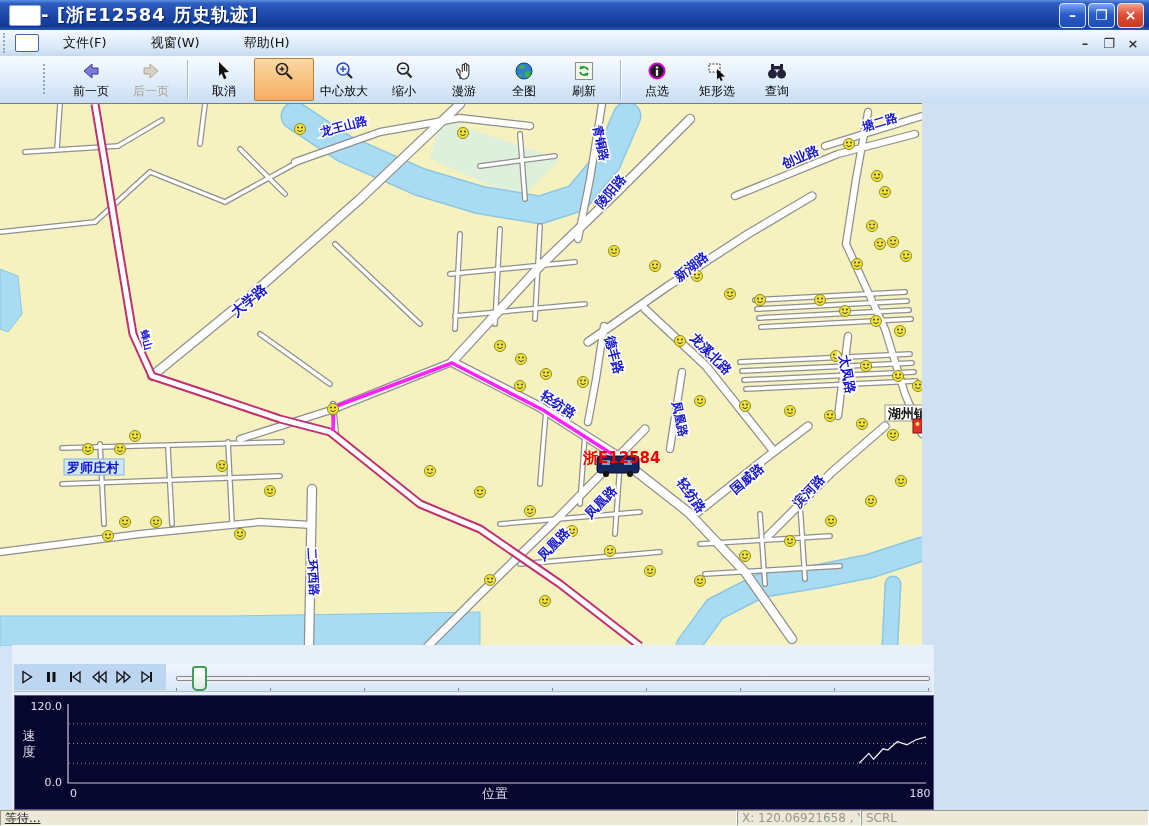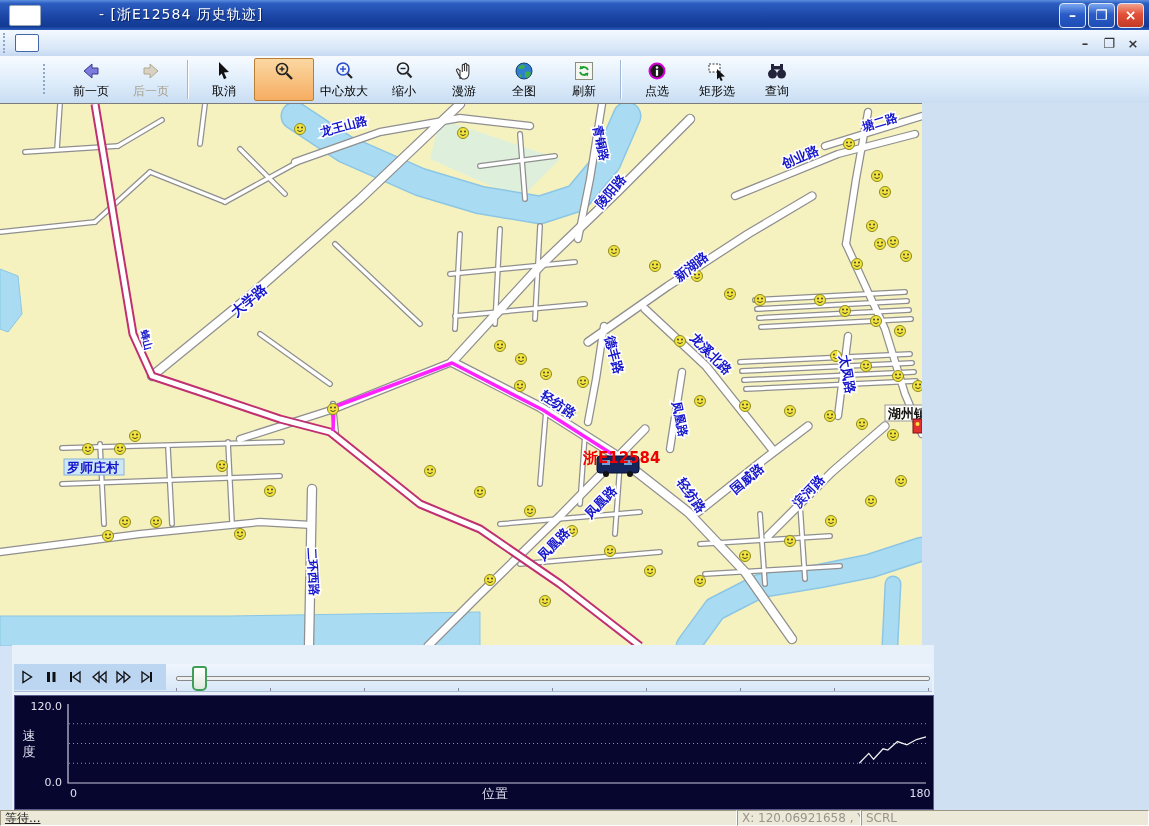--- a/index.html
+++ b/index.html
@@ -4,21 +4,21 @@
 <style>
   html,body{margin:0;padding:0;}
   body{width:1149px;height:826px;position:relative;overflow:hidden;
        font-family:"DejaVu Sans","Liberation Sans",sans-serif;background:#d4e4f6;font-size:13px;}
   .abs{position:absolute;}
   
   #titlebar{left:0;top:0;width:1149px;height:30px;
     background:linear-gradient(180deg,#5b8ede 0%,#2c5cc0 12%,#1c46a6 55%,#123a92 88%,#2c5cc0 100%);
     color:#fff;display:flex;align-items:center;}
   #title-icon{width:30px;height:19px;background:#fff;border:1px solid #9ab;border-radius:2px;margin-left:9px;}
-  #title-text{font-weight:normal;font-size:14px;margin-left:58px;letter-spacing:1px;
+  #title-text{font-weight:bold;font-size:18px;letter-spacing:1px;
     text-shadow:1px 1px 1px #07205e;}
   .winbtn{width:25px;height:23px;border-radius:4px;margin-left:2px;color:#fff;font-weight:bold;
     display:flex;align-items:center;justify-content:center;font-size:14px;
     background:linear-gradient(180deg,#7aa7f0,#2a5cc8 45%,#1d4cb4);border:1px solid #dce6f8;}
   .winbtn.close{background:linear-gradient(180deg,#f2a28c,#e25038 45%,#c23a24);}
   #win-buttons{margin-left:auto;margin-right:5px;display:flex;}
   
   #menubar{left:0;top:30px;width:1149px;height:26px;
     background:linear-gradient(180deg,#f4f9ff,#d9e7f8 70%,#c6d9f0);display:flex;align-items:center;
     border-bottom:1px solid #b5cbe6;}
@@ -72,20 +72,25 @@
   <div id="win-buttons">
     <div class="winbtn">–</div>
     <div class="winbtn">❐</div>
     <div class="winbtn close">×</div>
   </div>
 </div>
 
 <div id="menubar" class="abs">
   <div class="grip"></div>
   <div id="menu-winicon"></div>
+  <div id="menu-items" style="display:flex;">
+      <span class="menu-item">文件(F)</span>
+      <span class="menu-item">视窗(W)</span>
+      <span class="menu-item">帮助(H)</span>
+    </div>
   <div id="mdi-controls">
       <span>–</span>
       <span>❐</span>
       <span>×</span>
     </div>
 </div>
 
 <div id="toolbar" class="abs">
   <div class="grip" style="margin-top:8px;height:30px;"></div>
   <div id="toolbar-buttons" style="display:flex;margin-left:8px;">

